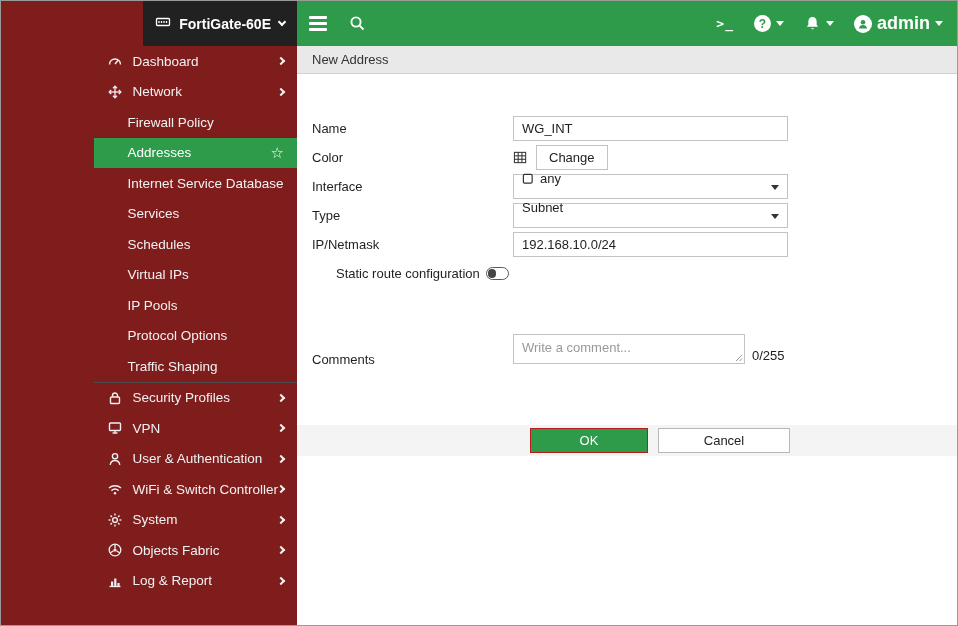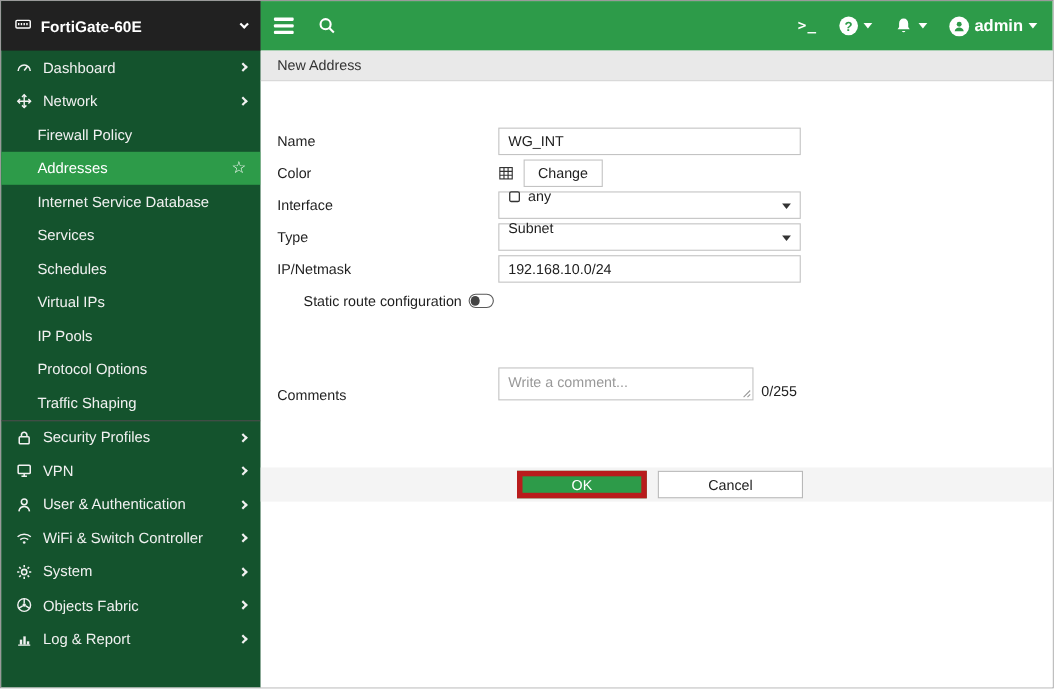--- a/index.html
+++ b/index.html
@@ -1,20 +1,20 @@
 <!DOCTYPE html>
 <html><head>
 <meta charset="utf-8">
 <style>
   * { margin:0; padding:0; box-sizing:border-box; }
   body { font-family:"Liberation Sans", sans-serif; background:#fff; }
   .window{ width:958px; height:626px; border:1px solid #9a9a9a; display:flex; overflow:hidden; background:#fff; }
 
   
-  .sidebar{ width:236px; flex-shrink:0; background:#14532d; color:#f1f1f1; display:flex; flex-direction:column; }
+  .sidebar{ width:296px; flex-shrink:0; background:#7f1d1d; color:#f1f1f1; display:flex; flex-direction:column;align-items:flex-end; }
   .sidebar-header{ height:45px; background:#212121; display:flex; align-items:center; gap:8px; padding:0 12px; color:#fff; font-size:14px; font-weight:bold; flex-shrink:0; cursor:pointer; }
   .sidebar-header .chev{ margin-left:auto; }
   .nav{ flex:1; overflow:hidden; }
   .nav-item, .nav-sub{ height:30.5px; display:flex; align-items:center; padding:0 13px 0 12px; font-size:13.5px; cursor:pointer; }
   .nav-sub{ padding-left:33px; }
   .nav-item .nav-icon{ width:17px; height:17px; margin-right:9px; display:inline-flex; align-items:center; justify-content:center; }
   .nav-icon svg{ width:16px; height:16px; }
   .nav-item .chev{ margin-left:auto; }
   .nav-item.bold{ font-weight:bold; }
   .nav-sub.selected{ background:#2d9b49; color:#fff; }
@@ -33,21 +33,21 @@
   .burger span{ width:18px; height:2.5px; background:#fff; border-radius:1px; }
   .tb-icon{ display:inline-flex; align-items:center; cursor:pointer; }
   .tb-icon svg{ width:17px; height:17px; }
   .topbar-right{ margin-left:auto; display:flex; align-items:center; gap:20px; }
   .tb-group{ display:flex; align-items:center; gap:5px; cursor:pointer; }
   .caret{ width:0; height:0; border-left:4px solid transparent; border-right:4px solid transparent; border-top:5px solid #fff; }
   .cli{ font-family:"DejaVu Sans Mono", monospace; font-weight:bold; font-size:13px; letter-spacing:1px; }
   .round-badge{ width:17px; height:17px; background:#fff; color:#2d9b49; border-radius:50%; font-size:12px; font-weight:bold; display:flex; align-items:center; justify-content:center; }
   .avatar{ width:18px; height:18px; background:#fff; border-radius:50%; display:flex; align-items:center; justify-content:center; }
   .avatar svg{ width:12px; height:12px; }
-  .admin-label{ font-size:15px; font-weight:bold; }
+  .admin-label{ font-size:18px; font-weight:bold; }
 
   .breadcrumb{ height:28px; background:#e9e9e9; border-bottom:1px solid #d2d2d2; display:flex; align-items:center; padding-left:15px; font-size:13px; color:#333; flex-shrink:0; }
 
   .content{ flex:1; background:#fff; display:flex; flex-direction:column; }
   .form{ padding:42px 0 0 15px; }
   .form-row{ display:flex; align-items:center; min-height:25px; margin-bottom:4px; font-size:13px; color:#1f1f1f; }
   .form-label{ width:201px; flex-shrink:0; }
   .form-label.auto{ width:auto; margin-right:6px;margin-left:24px; }
   .text-input{ width:275px; height:25px; border:1px solid #c3c3c3; padding:0 8px; font-size:13px; color:#222; font-family:"Liberation Sans", sans-serif; }
   .dropdown{ width:275px; height:25px; border:1px solid #c3c3c3; background:#fff; display:flex; align-items:center; gap:6px; padding:0 22px 16px 8px; position:relative; cursor:pointer; }
@@ -57,21 +57,21 @@
   .toggle{ width:23px; height:13px; border:1.5px solid #5a5a5a; border-radius:8px; position:relative; display:inline-block; cursor:pointer; }
   .toggle .knob{ position:absolute; left:1px; top:1px; width:8.5px; height:8.5px; border-radius:50%; background:#444; }
   .comments-wrap{ display:flex; align-items:flex-end; }
   .ta-wrap{ position:relative;margin-top:44px; }
   textarea.comment{ width:232px; height:30px; border:1px solid #c3c3c3; resize:none; padding:5px 8px; font-size:13px; font-family:"Liberation Sans", sans-serif; color:#222; }
   textarea.comment::placeholder{ color:#999; }
   .grip{ position:absolute; right:2px; bottom:5px; pointer-events:none; }
   .counter{ margin-left:7px; margin-bottom:4px; font-size:13px; color:#222; }
 
   .action-bar{ margin-top:54px; height:31px; background:#f4f4f4; display:flex; align-items:center; gap:10px; padding-left:233px; }
-  .btn-ok{ width:118px; height:25px; background:#2d9b49; border:5px solid #b91c1c; color:#fff; font-size:13px; cursor:pointer; font-family:"Liberation Sans", sans-serif; }
+  .btn-ok{ width:118px; height:25px; background:#2d9b49; border:1px solid #b91c1c; color:#fff; font-size:13px; cursor:pointer; font-family:"Liberation Sans", sans-serif; }
   .btn-cancel{ width:132px; height:25px; background:#fff; border:1px solid #b8b8b8; color:#222; font-size:13px; cursor:pointer; font-family:"Liberation Sans", sans-serif; }
 </style>
 </head>
 <body>
 
 <div class="window">
 
   <aside class="sidebar">
     <div class="sidebar-header">
       <span class="nav-icon">

